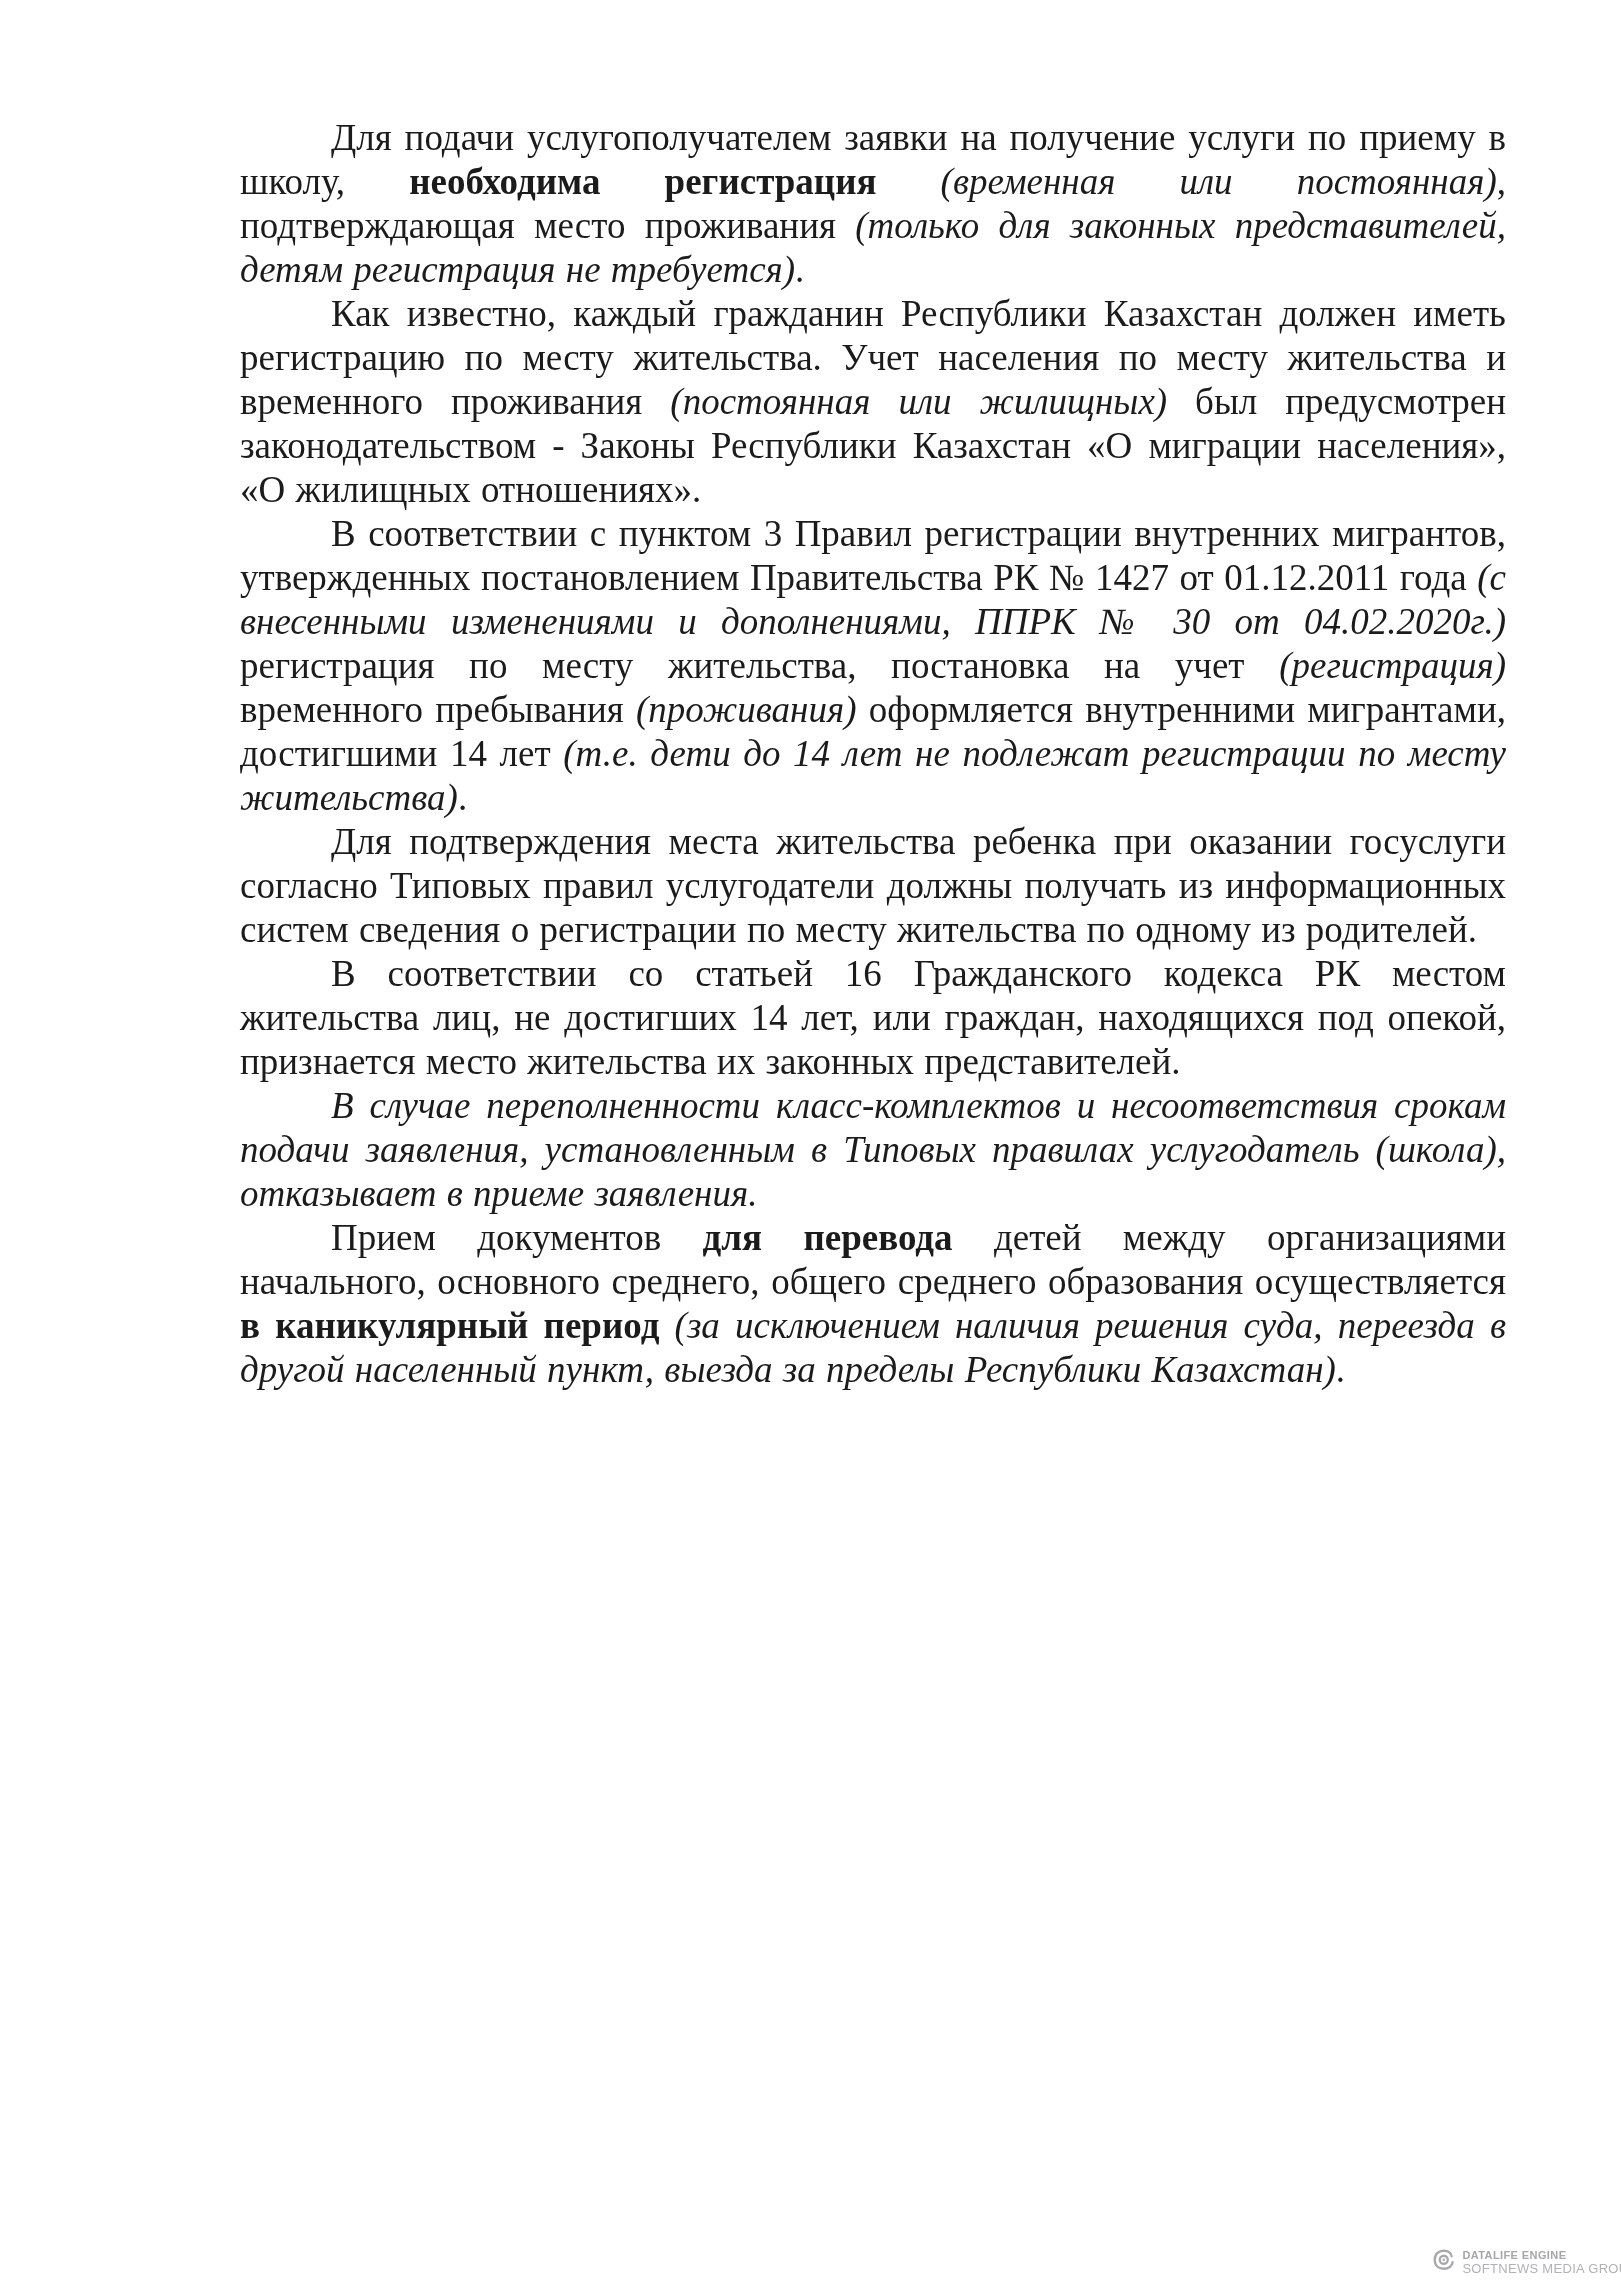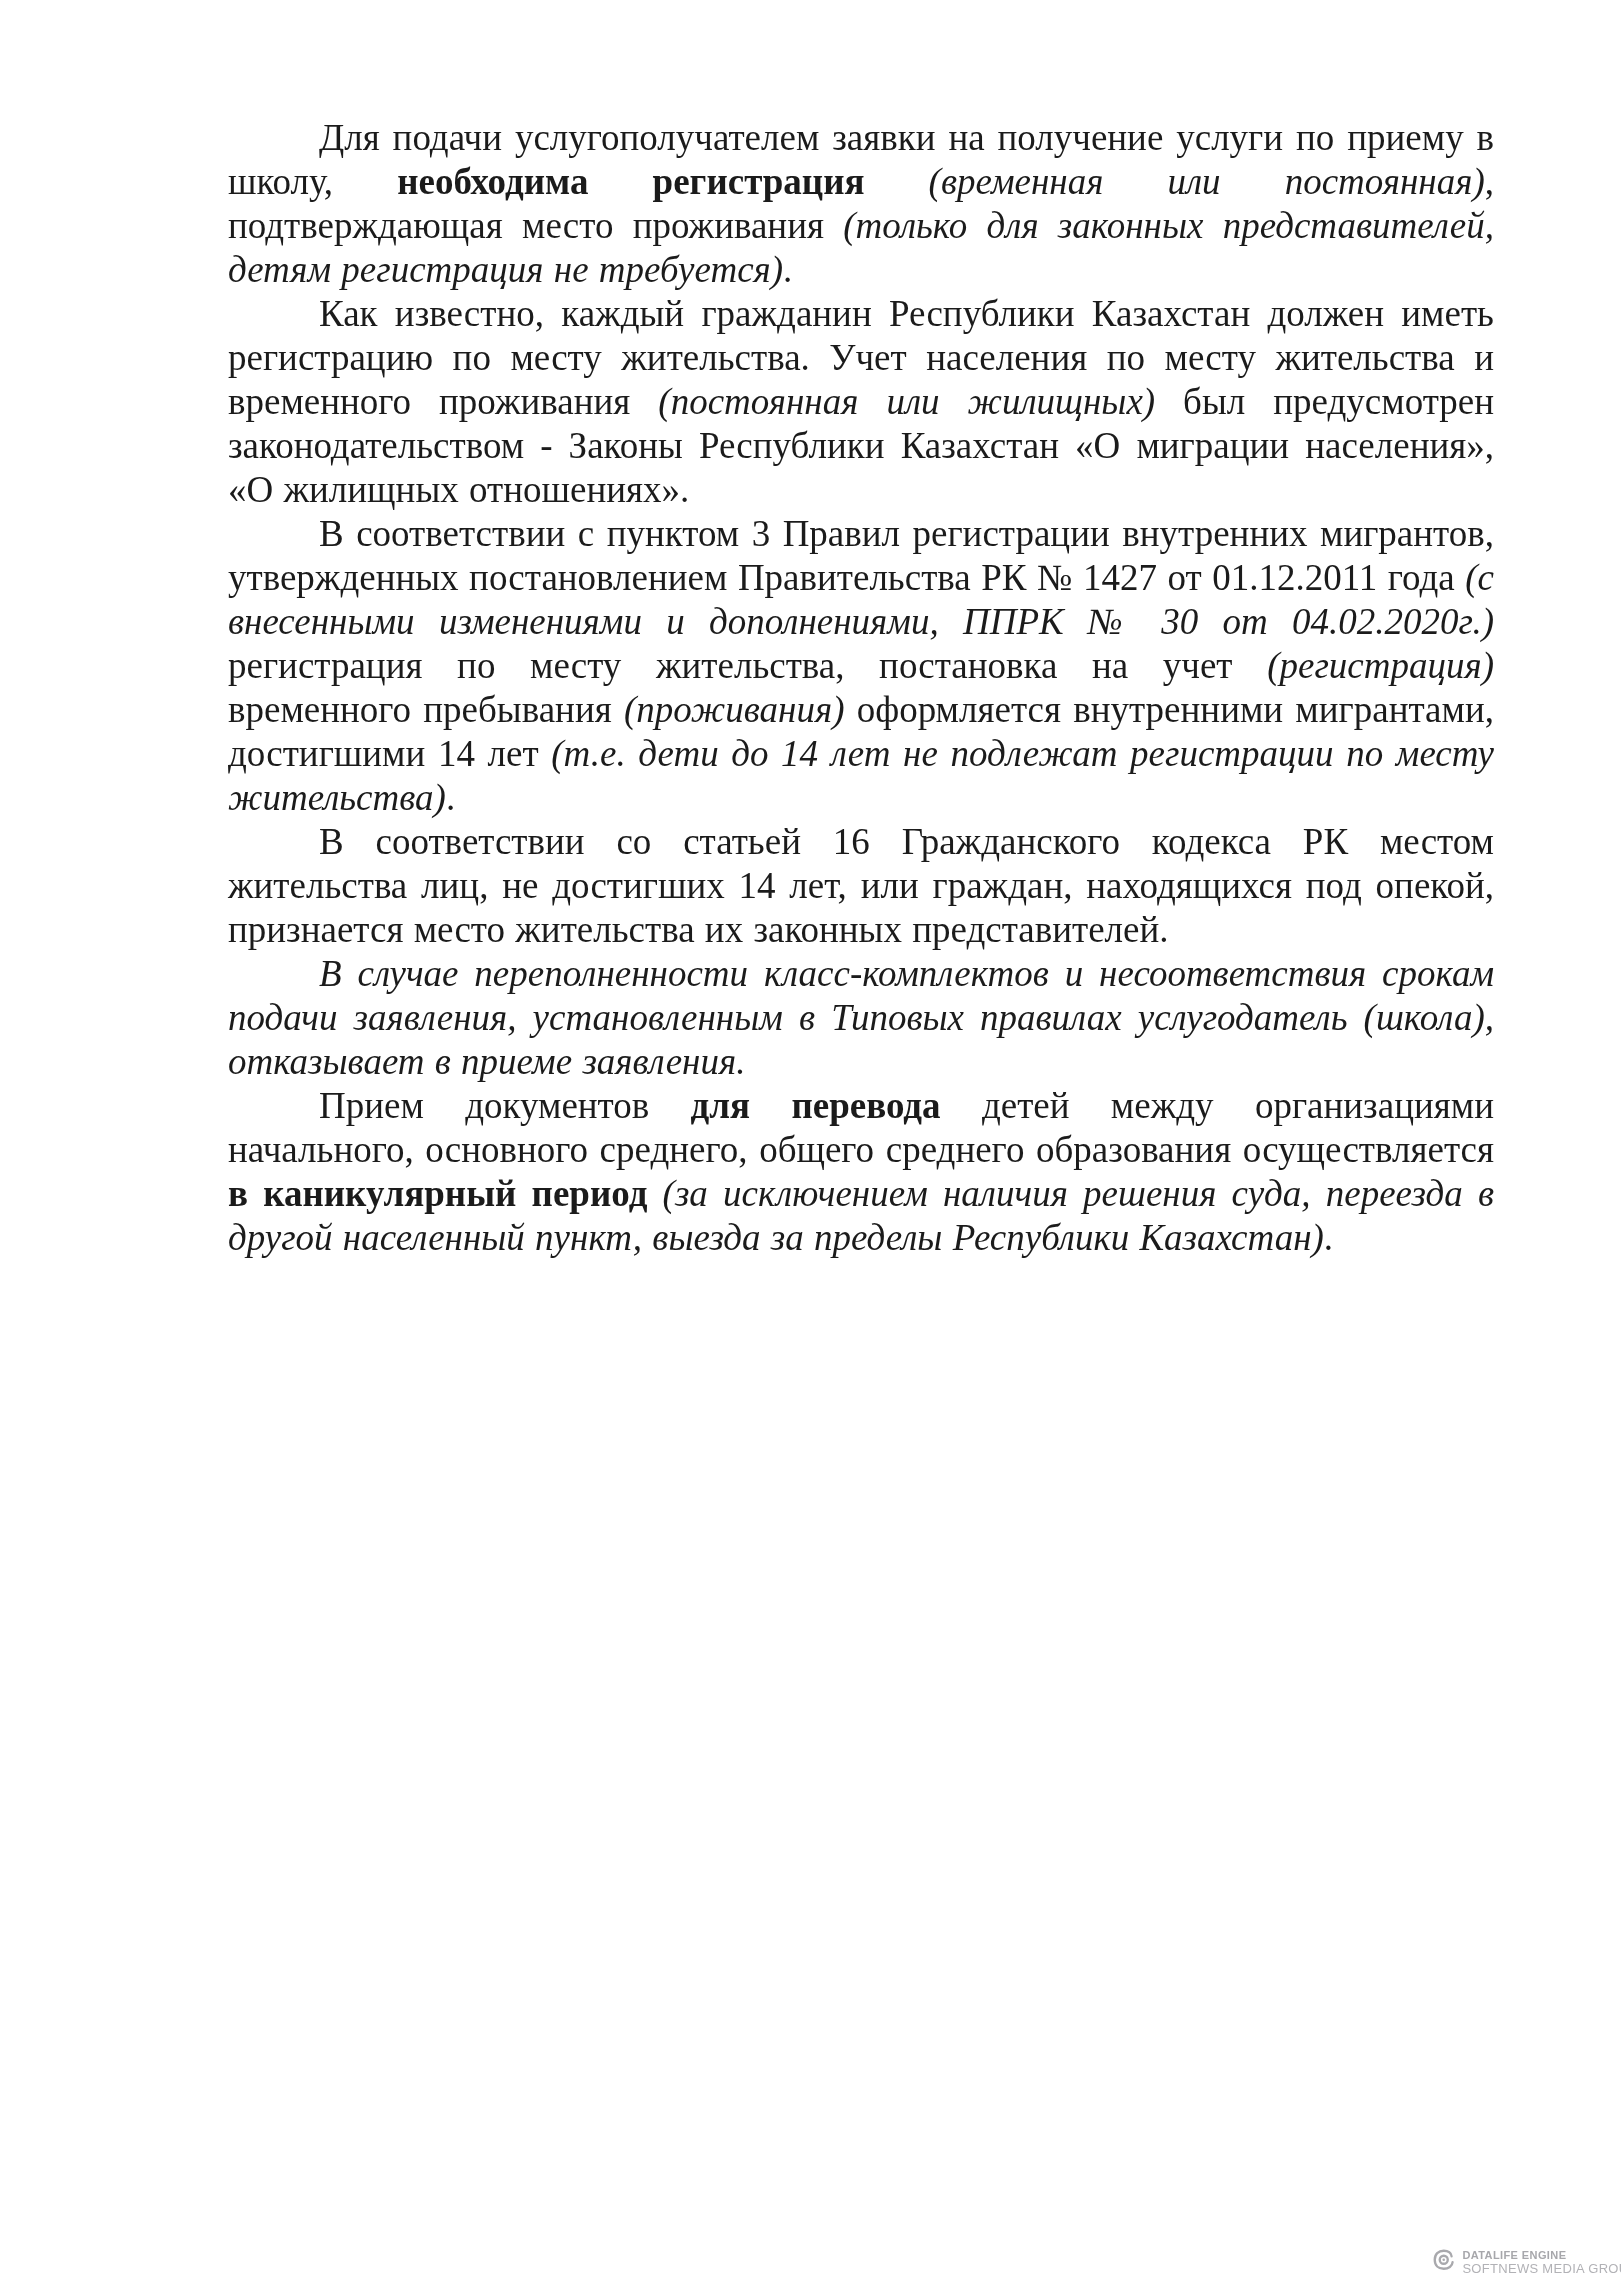--- a/index.html
+++ b/index.html
@@ -13,21 +13,21 @@
     position: relative;
     overflow: hidden;
   }
   .page {
     position: absolute;
     inset: 0;
     background: #ffffff;
   }
   .content {
     position: absolute;
-    left: 228px;
+    left: 240px;
     top: 116px;
     width: 1266px;
     font-family: "Liberation Serif", "DejaVu Serif", serif;
     font-size: 37px;
     line-height: 44px;
     color: #1b1b1b;
     text-align: justify;
   }
   .content p {
     margin: 0;
@@ -76,20 +76,21 @@
 </style>
 </head>
 <body>
 
 <div class="page">
 
   <div class="content" id="paragraphs">
       <p><span>Для подачи услугополучателем заявки на получение услуги по приему в школу, </span><span class="b">необходима регистрация </span><span class="i">(временная или постоянная)</span><span>, подтверждающая место проживания </span><span class="i">(только для законных представителей, детям регистрация не требуется)</span><span>.</span></p>
       <p><span>Как известно, каждый гражданин Республики Казахстан должен иметь регистрацию по месту жительства. Учет населения по месту жительства и временного проживания </span><span class="i">(постоянная или жилищных)</span><span> был предусмотрен законодательством - Законы Республики Казахстан «О миграции населения», «О жилищных отношениях».</span></p>
       <p><span>В соответствии с пунктом 3 Правил регистрации внутренних мигрантов, утвержденных постановлением Правительства РК № 1427 от 01.12.2011 года </span><span class="i">(с внесенными изменениями и дополнениями, ППРК № 30 от 04.02.2020г.)</span><span> регистрация по месту жительства, постановка на учет </span><span class="i">(регистрация)</span><span> временного пребывания </span><span class="i">(проживания)</span><span> оформляется внутренними мигрантами, достигшими 14 лет </span><span class="i">(т.е. дети до 14 лет не подлежат регистрации по месту жительства)</span><span>.</span></p>
+      <p><span>Для подтверждения места жительства ребенка при оказании госуслуги согласно Типовых правил услугодатели должны получать из информационных систем сведения о регистрации по месту жительства по одному из родителей.</span></p>
       <p><span>В соответствии со статьей 16 Гражданского кодекса РК местом жительства лиц, не достигших 14 лет, или граждан, находящихся под опекой, признается место жительства их законных представителей.</span></p>
       <p><span class="i">В случае переполненности класс-комплектов и несоответствия срокам подачи заявления, установленным в Типовых правилах услугодатель (школа), отказывает в приеме заявления.</span></p>
       <p><span>Прием документов </span><span class="b">для перевода</span><span> детей между организациями начального, основного среднего, общего среднего образования осуществляется </span><span class="b">в каникулярный период </span><span class="i">(за исключением наличия решения суда, переезда в другой населенный пункт, выезда за пределы Республики Казахстан)</span><span>.</span></p>
     </div>
 
   <div class="watermark">
     <span class="wm-logo">
       <svg viewBox="0 0 24 24" width="23.5" height="23.5" fill="none" stroke="#a9a9ad" stroke-width="2.4" stroke-linecap="round">
         <path d="M20 8.5 C20 4.8 16.5 2.8 12 2.8 C6.5 2.8 2.8 6.2 2.8 12 C2.8 17.8 6.5 21.2 12 21.2 C16.8 21.2 20.8 18.6 21 14.5"></path>
         <circle cx="12" cy="12" r="4.1"></circle>

